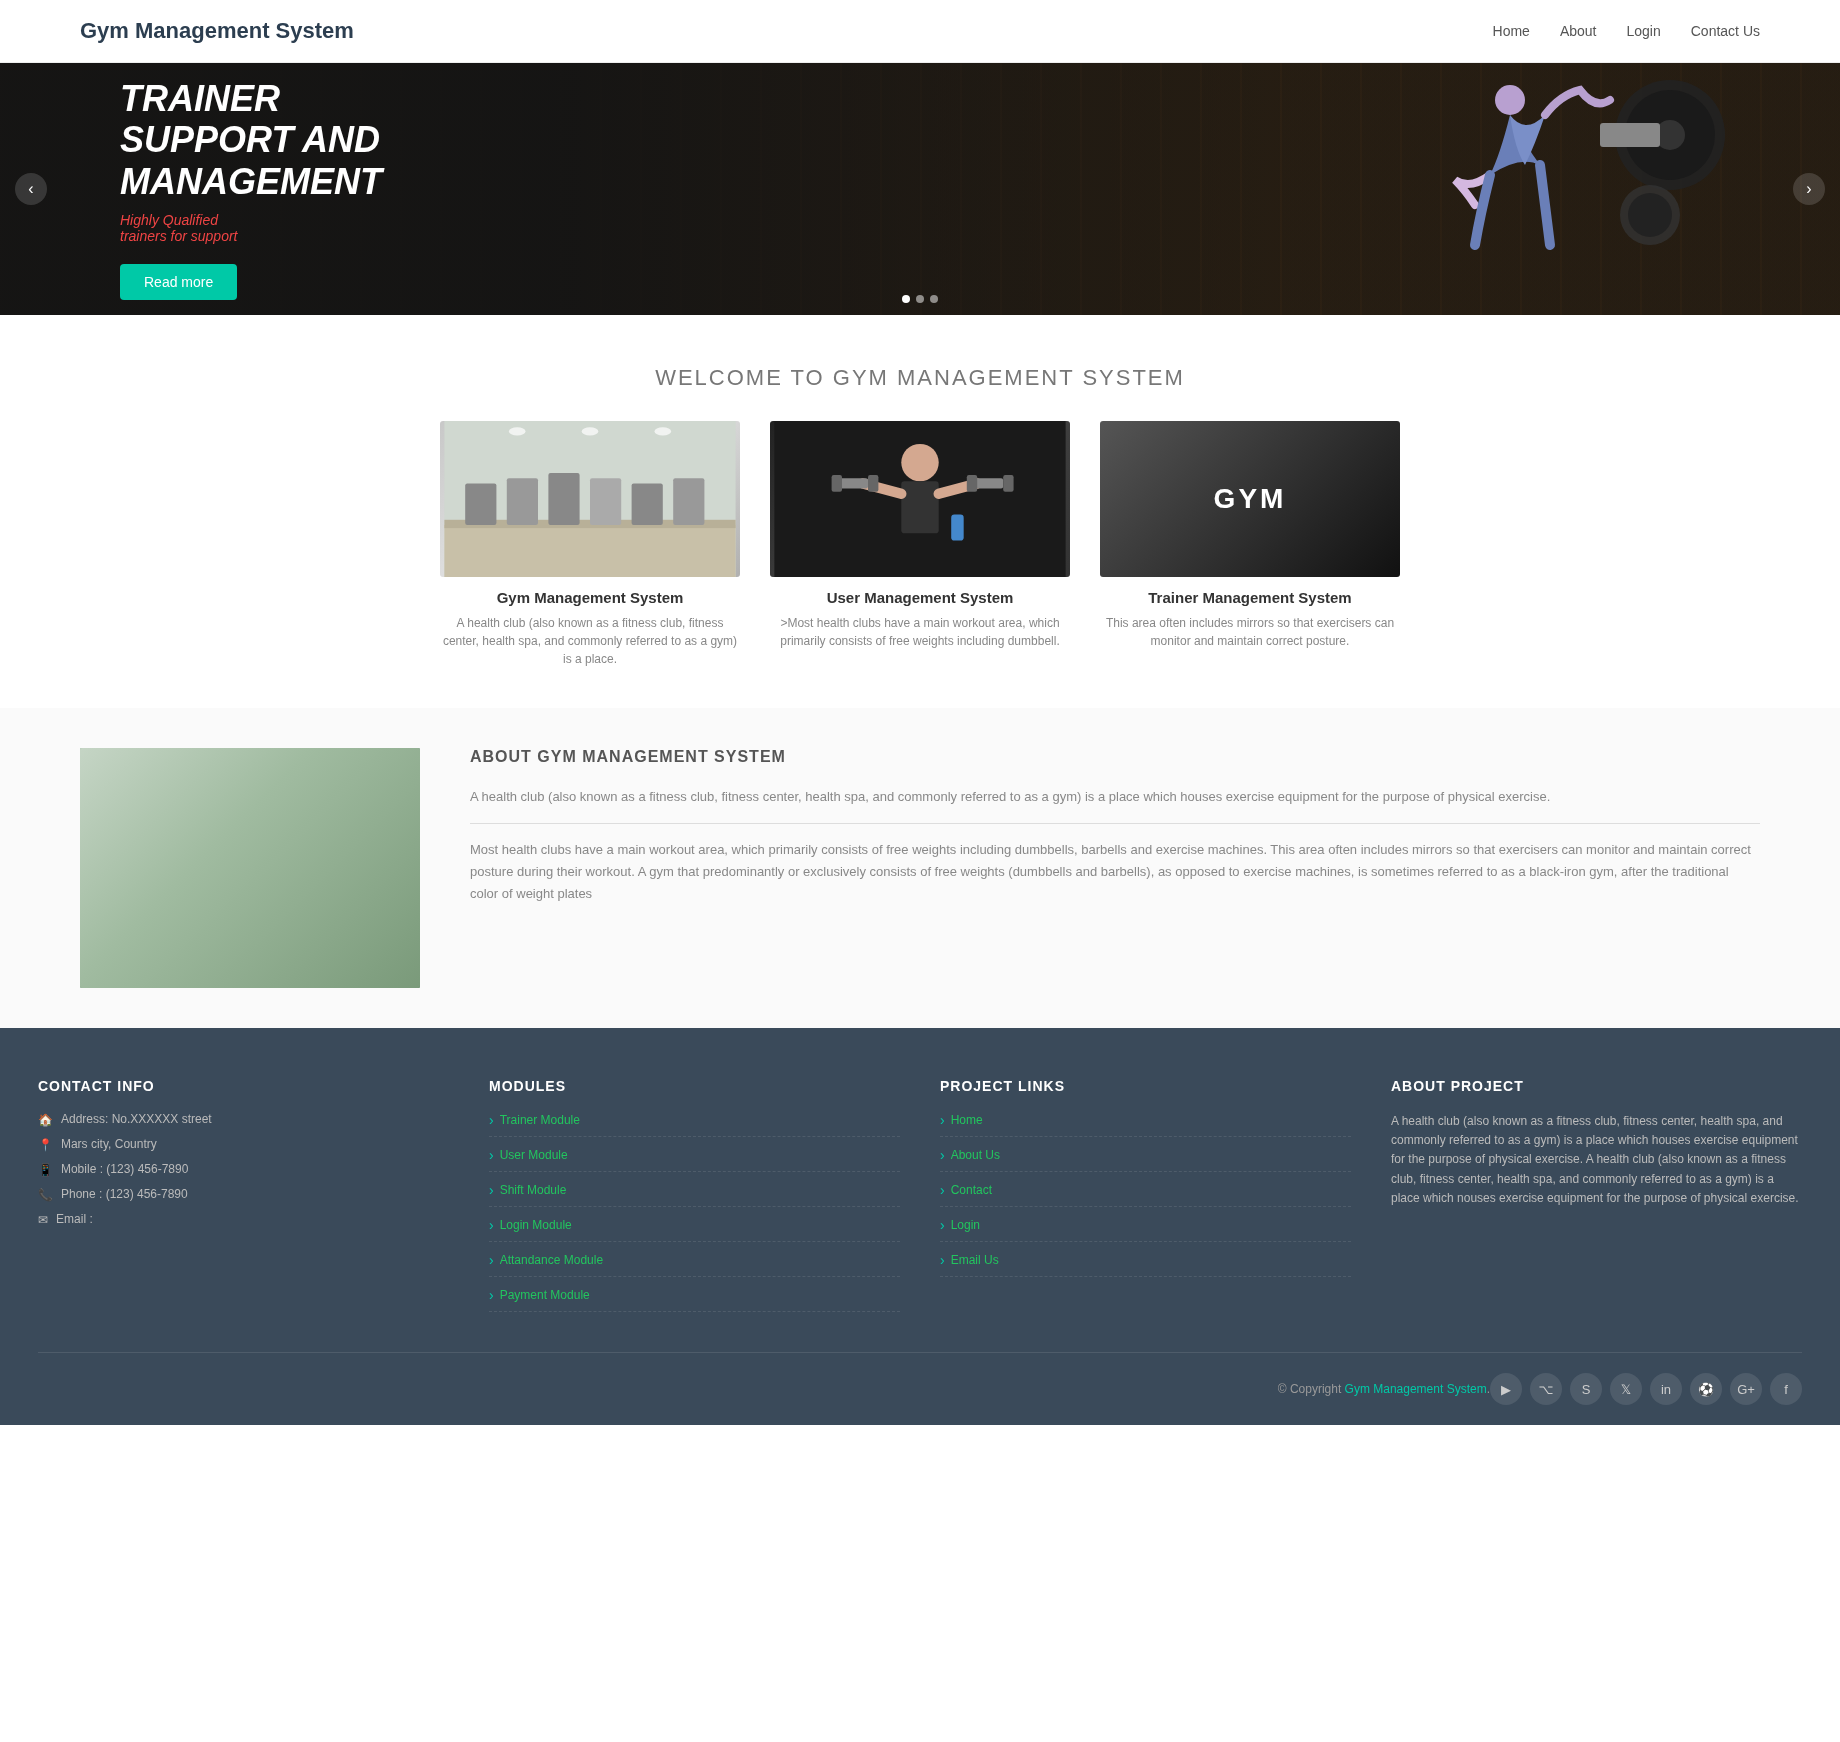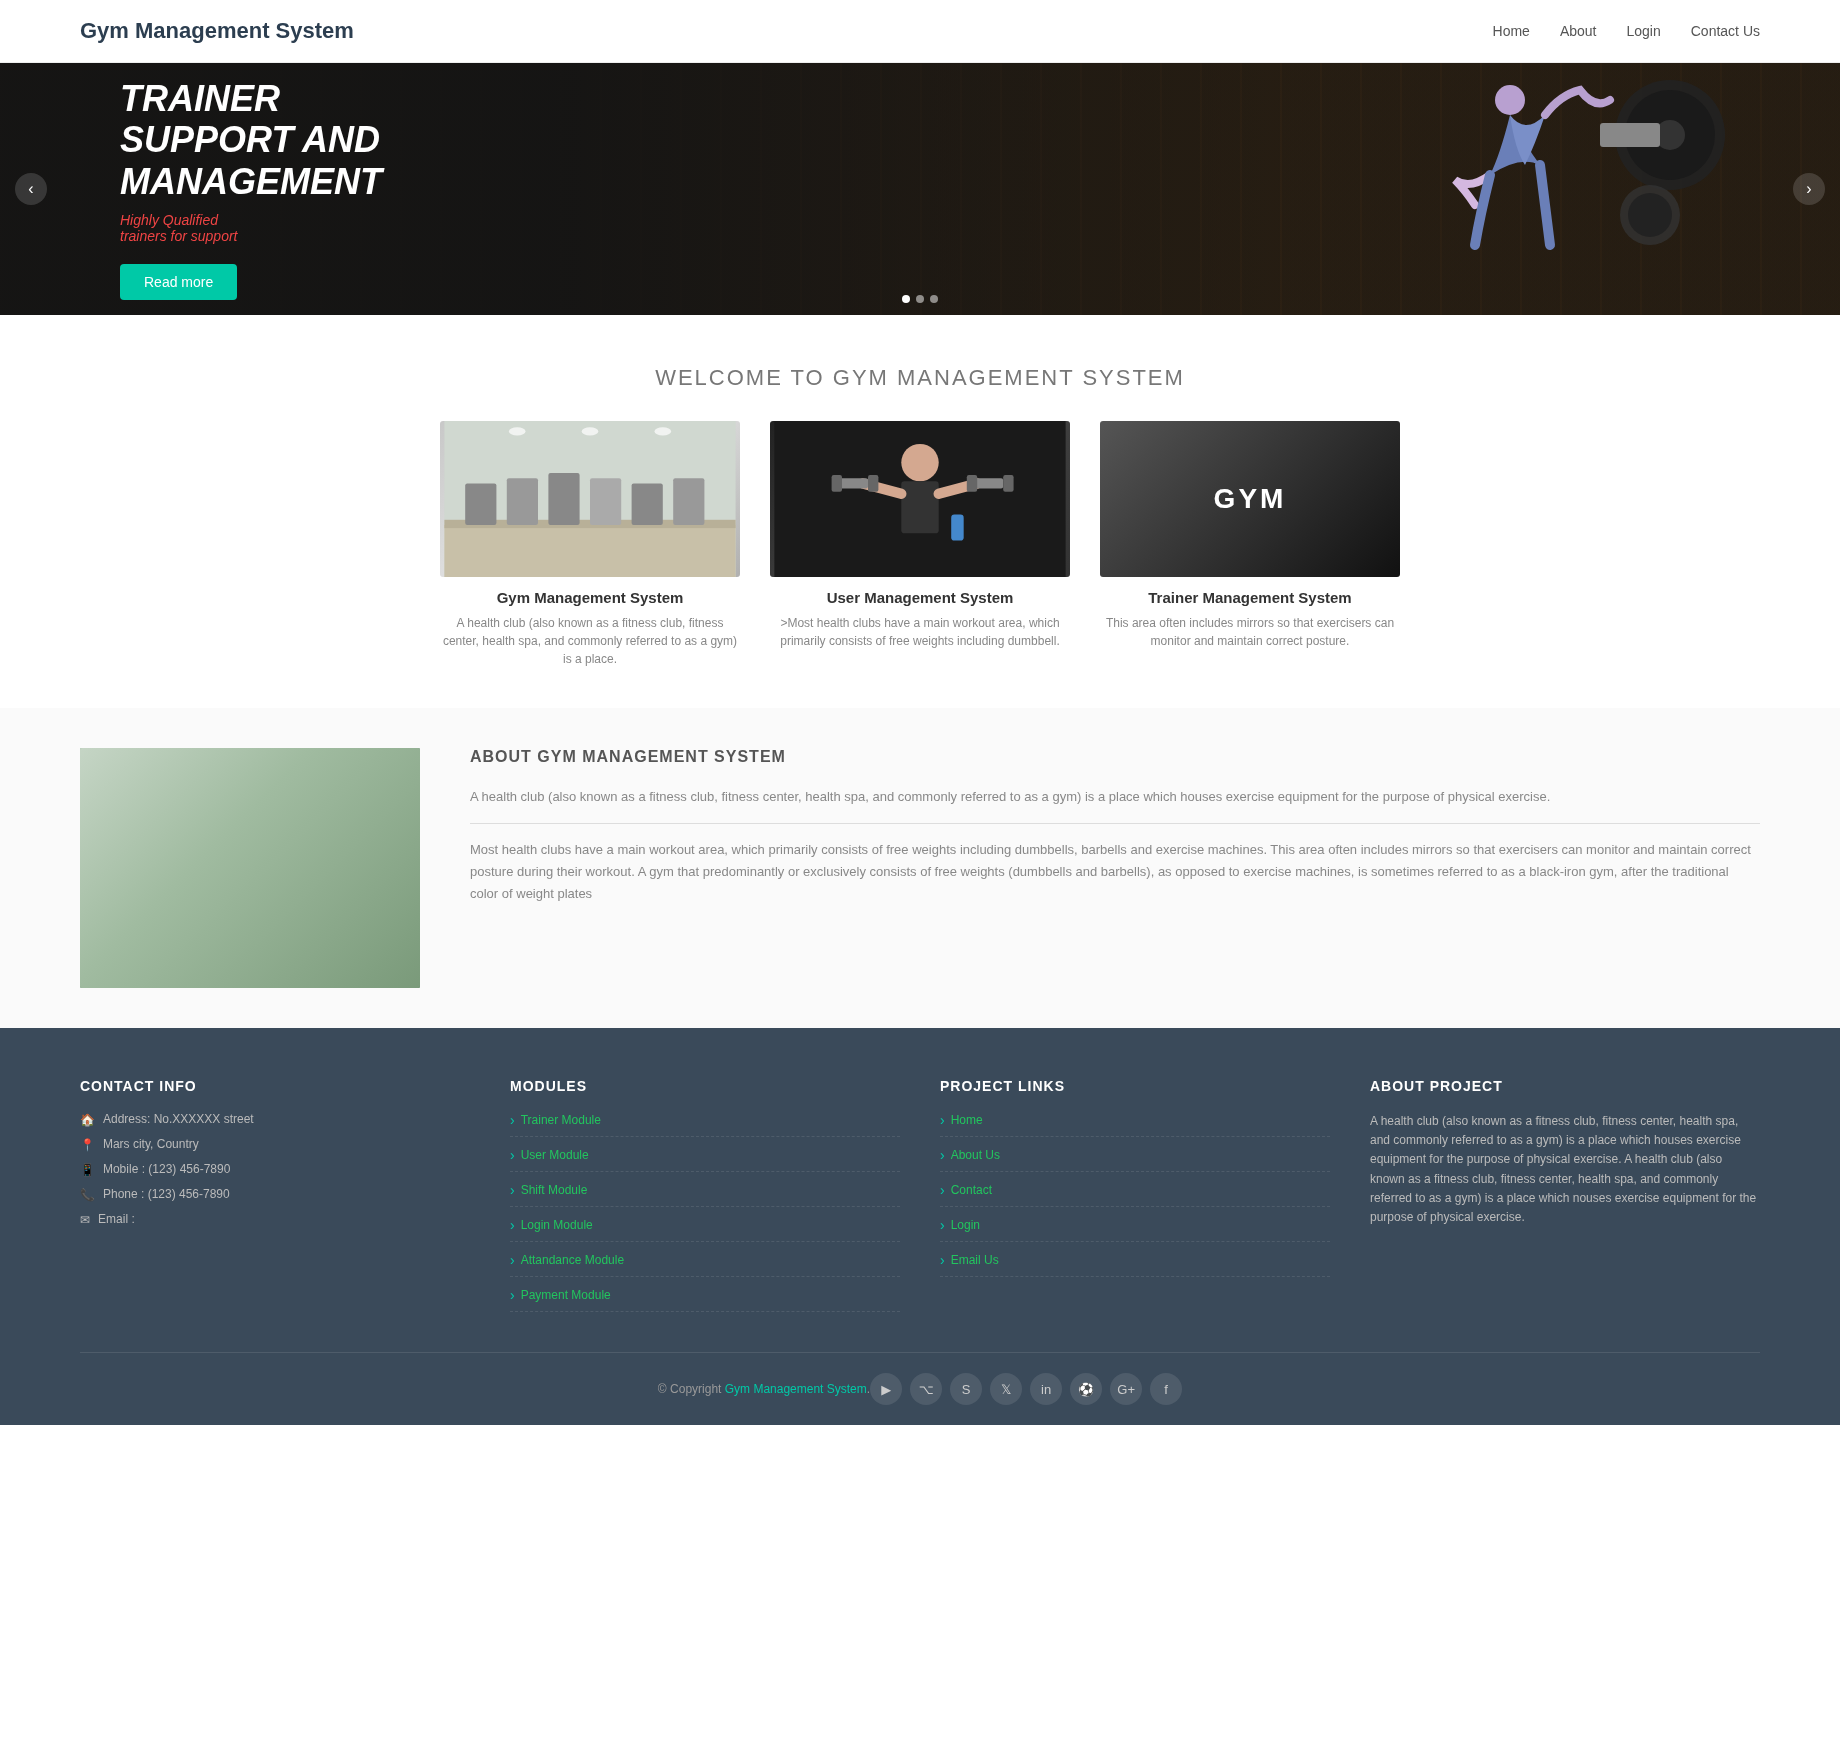--- a/index.html
+++ b/index.html
@@ -234,21 +234,21 @@
     .about-divider {
       border: none;
       border-top: 1px solid #ddd;
       margin: 15px 0;
     }
 
     
     .footer {
       background: #3a4a5a;
       color: #ccc;
-      padding: 50px 80px 20px;
+      padding: 50px 38px 20px;
     }
     .footer-grid {
       display: grid;
       grid-template-columns: 1fr 1fr 1fr 1fr;
       gap: 40px;
       margin-bottom: 30px;
     }
     .footer-col-title {
       font-size: 14px;
       font-weight: 700;
@@ -280,21 +280,21 @@
     .footer-links a::before { content: '›'; color: #00c9a7; font-size: 14px; }
     .footer-project-text {
       font-size: 12px;
       color: #bbb;
       line-height: 1.6;
     }
     .footer-bottom {
       border-top: 1px solid rgba(255,255,255,0.1);
       padding-top: 20px;
       display: flex;
-      justify-content: center;
+      justify-content: flex-end;
       align-items: center;
     }
     .footer-copyright {
       font-size: 12px;
       color: #999;
     }
     .footer-copyright a { color: #00c9a7; text-decoration: none; }
     .social-icons {
       display: flex;
       gap: 8px;

